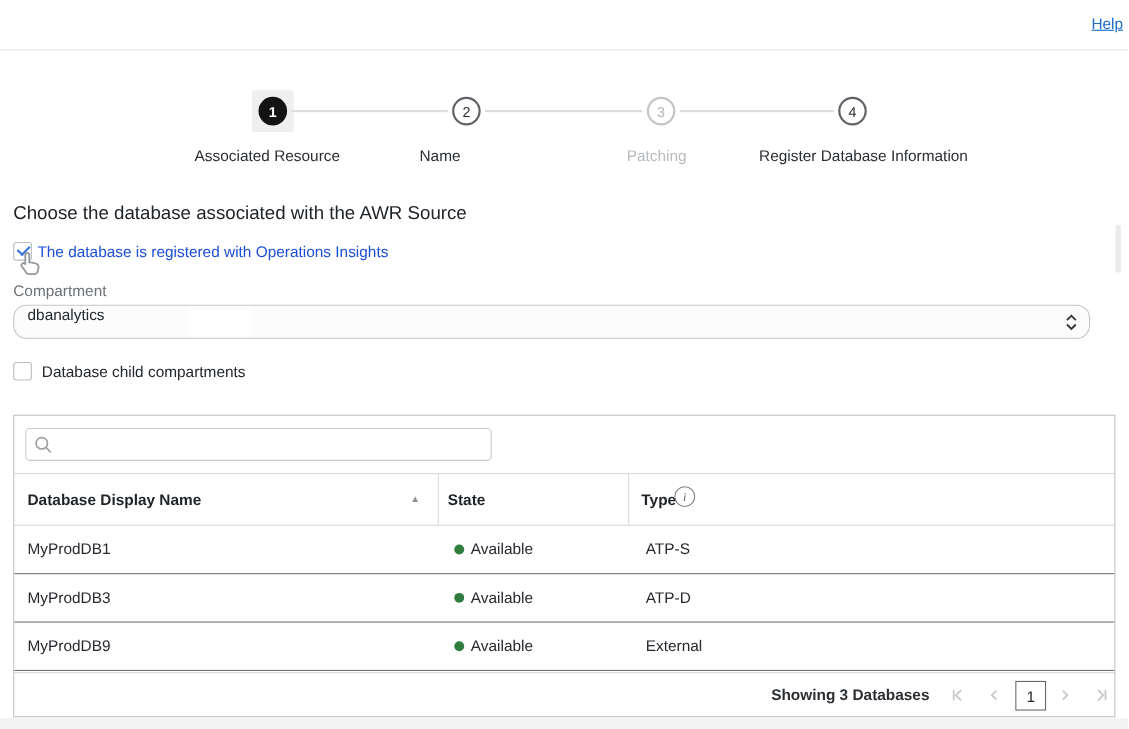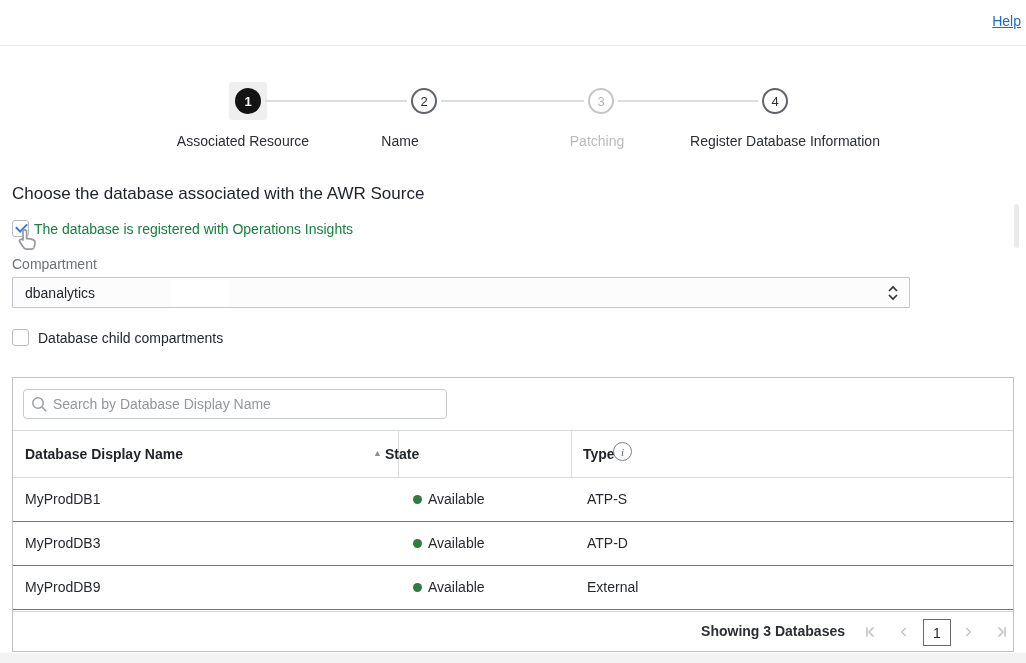--- a/index.html
+++ b/index.html
@@ -24,46 +24,46 @@
   .step-label{position:absolute;top:133px;font-size:14px;white-space:nowrap;transform:translateX(-50%);color:#2a2e32;text-align:center;}
   .step-label.disabled{color:#b8bbbe;}
   .sl1{left:243px;} .sl2{left:400px;} .sl3{left:597px;} .sl4{left:785px;}
 
   
   .section-heading{position:absolute;left:12px;top:184px;font-size:17px;color:#20242a;}
   .checkbox{position:absolute;width:17px;height:17px;background:#fff;border:1px solid #b9bdc1;border-radius:3px;box-sizing:border-box;}
   .cb1{left:12px;top:220px;}
   .cb1 .check{position:absolute;left:3px;top:2px;width:9px;height:5px;border-left:2.5px solid #3a78d7;border-bottom:2.5px solid #3a78d7;transform:rotate(-45deg);}
   .cb2{left:12px;top:329px;}
-  .cb-label1{position:absolute;left:34px;top:221px;font-size:14px;color:#15803d;}
+  .cb-label1{position:absolute;left:34px;top:221px;font-size:14px;color:#1d4ed8;}
   .cb-label2{position:absolute;left:38px;top:330px;font-size:14px;color:#23272c;}
   .hand-cursor{position:absolute;left:14px;top:227px;}
 
   .field-label{position:absolute;left:12px;top:256px;font-size:14px;color:#6d7176;}
-  .select-box{position:absolute;left:12px;top:277px;width:898px;height:31px;box-sizing:border-box;
-              background:#fcfcfd;border:1px solid #c3c7cb;border-radius:1px;display:flex;align-items:center;}
+  .select-box{position:absolute;left:12px;top:277px;width:979px;height:31px;box-sizing:border-box;
+              background:#fcfcfd;border:1px solid #c3c7cb;border-radius:12px;display:flex;align-items:flex-start;}
   .select-value{margin-left:12px;font-size:14px;color:#23272c;}
   .redaction-patch{position:absolute;left:158px;top:2px;width:58px;height:26px;background:#ffffff;}
   .select-caret{position:absolute;right:10px;top:6px;}
 
   
   .card{position:absolute;left:12px;top:377px;width:1002px;height:275px;box-sizing:border-box;
         background:#fff;border:1px solid #bfc3c7;}
   .search-wrap{position:absolute;left:10px;top:11px;width:424px;height:30px;box-sizing:border-box;
                border:1px solid #c7cacd;border-radius:4px;background:#fff;display:flex;align-items:center;}
   .search-wrap svg{margin-left:7px;flex:none;}
   .search-input{border:none;outline:none;flex:1;height:26px;margin-left:3px;font-size:14px;
                 font-family:"Liberation Sans",sans-serif;color:#23272c;background:transparent;}
   .search-input::placeholder{color:#9297 9b;color:#92979b;}
 
   .thead{position:absolute;left:0;top:52px;width:1000px;height:48px;border-top:1px solid #d7d9db;border-bottom:1px solid #d7d9db;box-sizing:border-box;}
   .col-div{position:absolute;top:0;width:1px;height:46px;background:#d8dadc;}
   .cd1{left:385px;} .cd2{left:558px;}
   .th{position:absolute;top:15px;font-size:14px;font-weight:bold;color:#1f2327;}
-  .th1{left:12px;} .th2{left:372px;} .th3{left:570px;}
+  .th1{left:12px;} .th2{left:394px;} .th3{left:570px;}
   .sort-arrow{position:absolute;left:360px;top:17px;font-size:9px;color:#8d9196;}
   .info-icon{position:absolute;left:600px;top:11px;width:17px;height:17px;border:1px solid #7d8185;border-radius:50%;
              display:flex;align-items:center;justify-content:center;font-family:"Liberation Serif",serif;
              font-style:italic;font-size:11px;color:#5e6266;}
 
   .trow{position:absolute;left:0;width:1000px;height:44px;border-bottom:1px solid #737373;box-sizing:border-box;}
   .tr1{top:100px;} .tr2{top:144px;} .tr3{top:188px;}
   .cell-name{position:absolute;left:12px;top:13px;font-size:14px;color:#26292e;}
   .cell-state{position:absolute;left:400px;top:13px;font-size:14px;color:#26292e;display:flex;align-items:center;}
   .dot{width:9px;height:9px;border-radius:50%;background:#2e7d3e;margin-right:6px;}
@@ -130,21 +130,20 @@
   <div class="checkbox cb2"></div>
   <div class="cb-label2">Database child compartments</div>
 
   <div class="card">
 
     <div class="search-wrap">
       <svg width="17" height="17" viewBox="0 0 17 17">
         <circle cx="7" cy="7" r="5.2" fill="none" stroke="#9ba0a5" stroke-width="1.5"></circle>
         <line x1="11" y1="11" x2="15.2" y2="15.2" stroke="#9ba0a5" stroke-width="1.5"></line>
       </svg>
-      <input class="search-input" type="text" placeholder="Search by Database Display Name" style="">
     </div>
 
     <div class="thead">
       <span class="th th1">Database Display Name</span>
       <span class="sort-arrow">▲</span>
       <div class="col-div cd1"></div>
       <span class="th th2">State</span>
       <div class="col-div cd2"></div>
       <span class="th th3">Type</span>
       <span class="info-icon">i</span>

